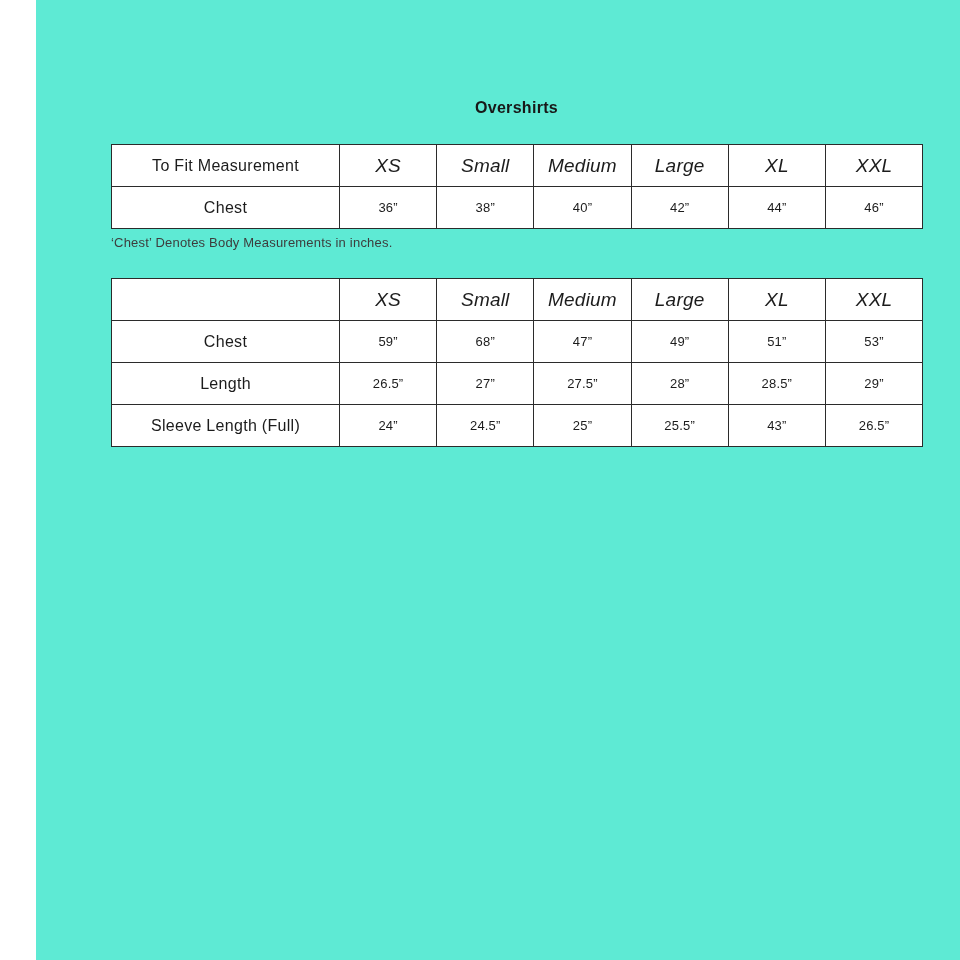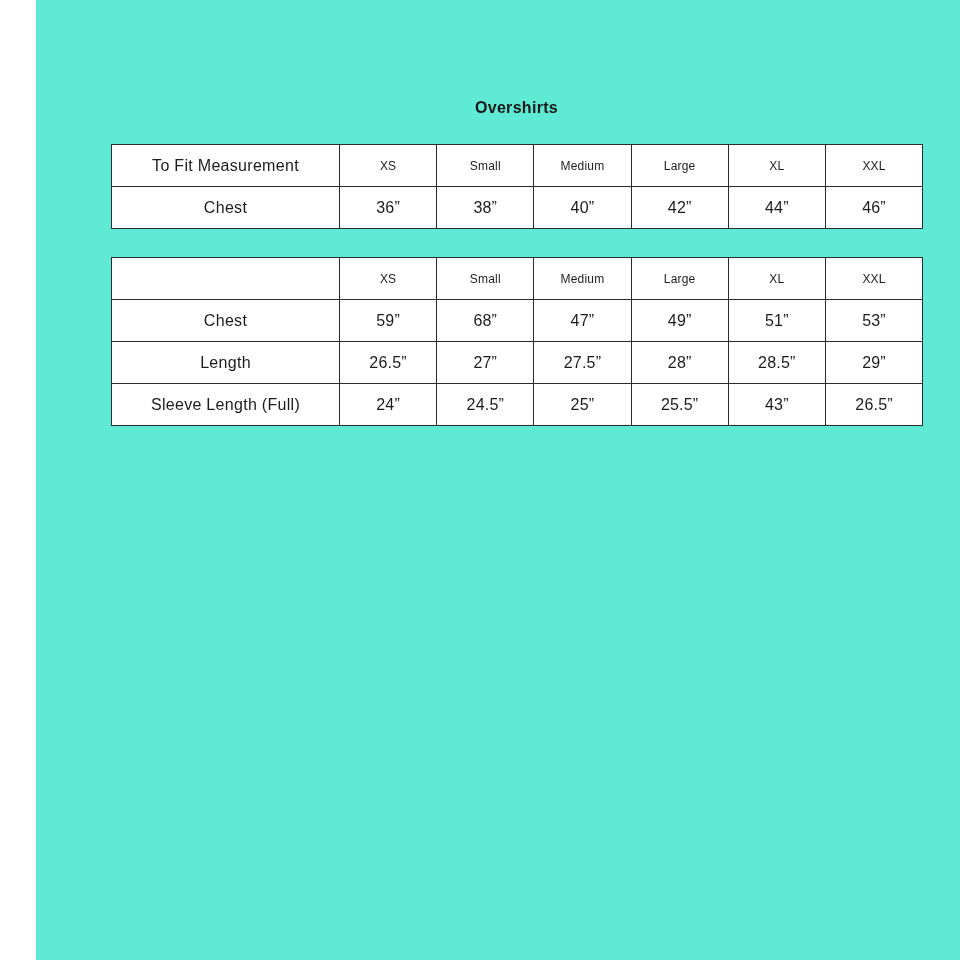--- a/index.html
+++ b/index.html
@@ -40,22 +40,22 @@
     border: 1.5px solid #2b2b2b;
     text-align: center;
     vertical-align: middle;
     height: 42px;
     font-weight: 400;
     background: #ffffff;
   }
   col.label-col { width: 228px; }
   col.size-col  { width: 97.2px; }
   .cell-lg { font-size: 16px; letter-spacing: 0.3px; color: #1c1c1c; text-align: center; }
-  .cell-md { font-size: 12px; letter-spacing: 0.2px; color: #1c1c1c; }
-  .cell-sm { font-size: 16px; letter-spacing: 0.2px; color: #1c1c1c; }
+  .cell-md { font-size: 19px; letter-spacing: 0.2px; color: #1c1c1c; font-style: italic; }
+  .cell-sm { font-size: 13px; letter-spacing: 0.2px; color: #1c1c1c; }
   .table-banner {
     font-size: 16px;
     letter-spacing: 0.4px;
     color: #1c1c1c;
   }
   .footnote {
     margin-top: 6px;
     font-size: 13px;
     letter-spacing: 0.2px;
     color: #3d3d3d;
@@ -94,20 +94,21 @@
           <td class="cell-sm">36”</td>
           <td class="cell-sm">38”</td>
           <td class="cell-sm">40”</td>
           <td class="cell-sm">42”</td>
           <td class="cell-sm">44”</td>
           <td class="cell-sm">46”</td>
         </tr>
       </tbody>
     </table>
 
+    <div class="footnote">‘Chest’ Denotes Body Measurements in inches.</div>
 
     <table class="measure-table">
       <colgroup>
         <col class="label-col">
           <col class="size-col">
           <col class="size-col">
           <col class="size-col">
         <col class="size-col">
           <col class="size-col">
           <col class="size-col">

